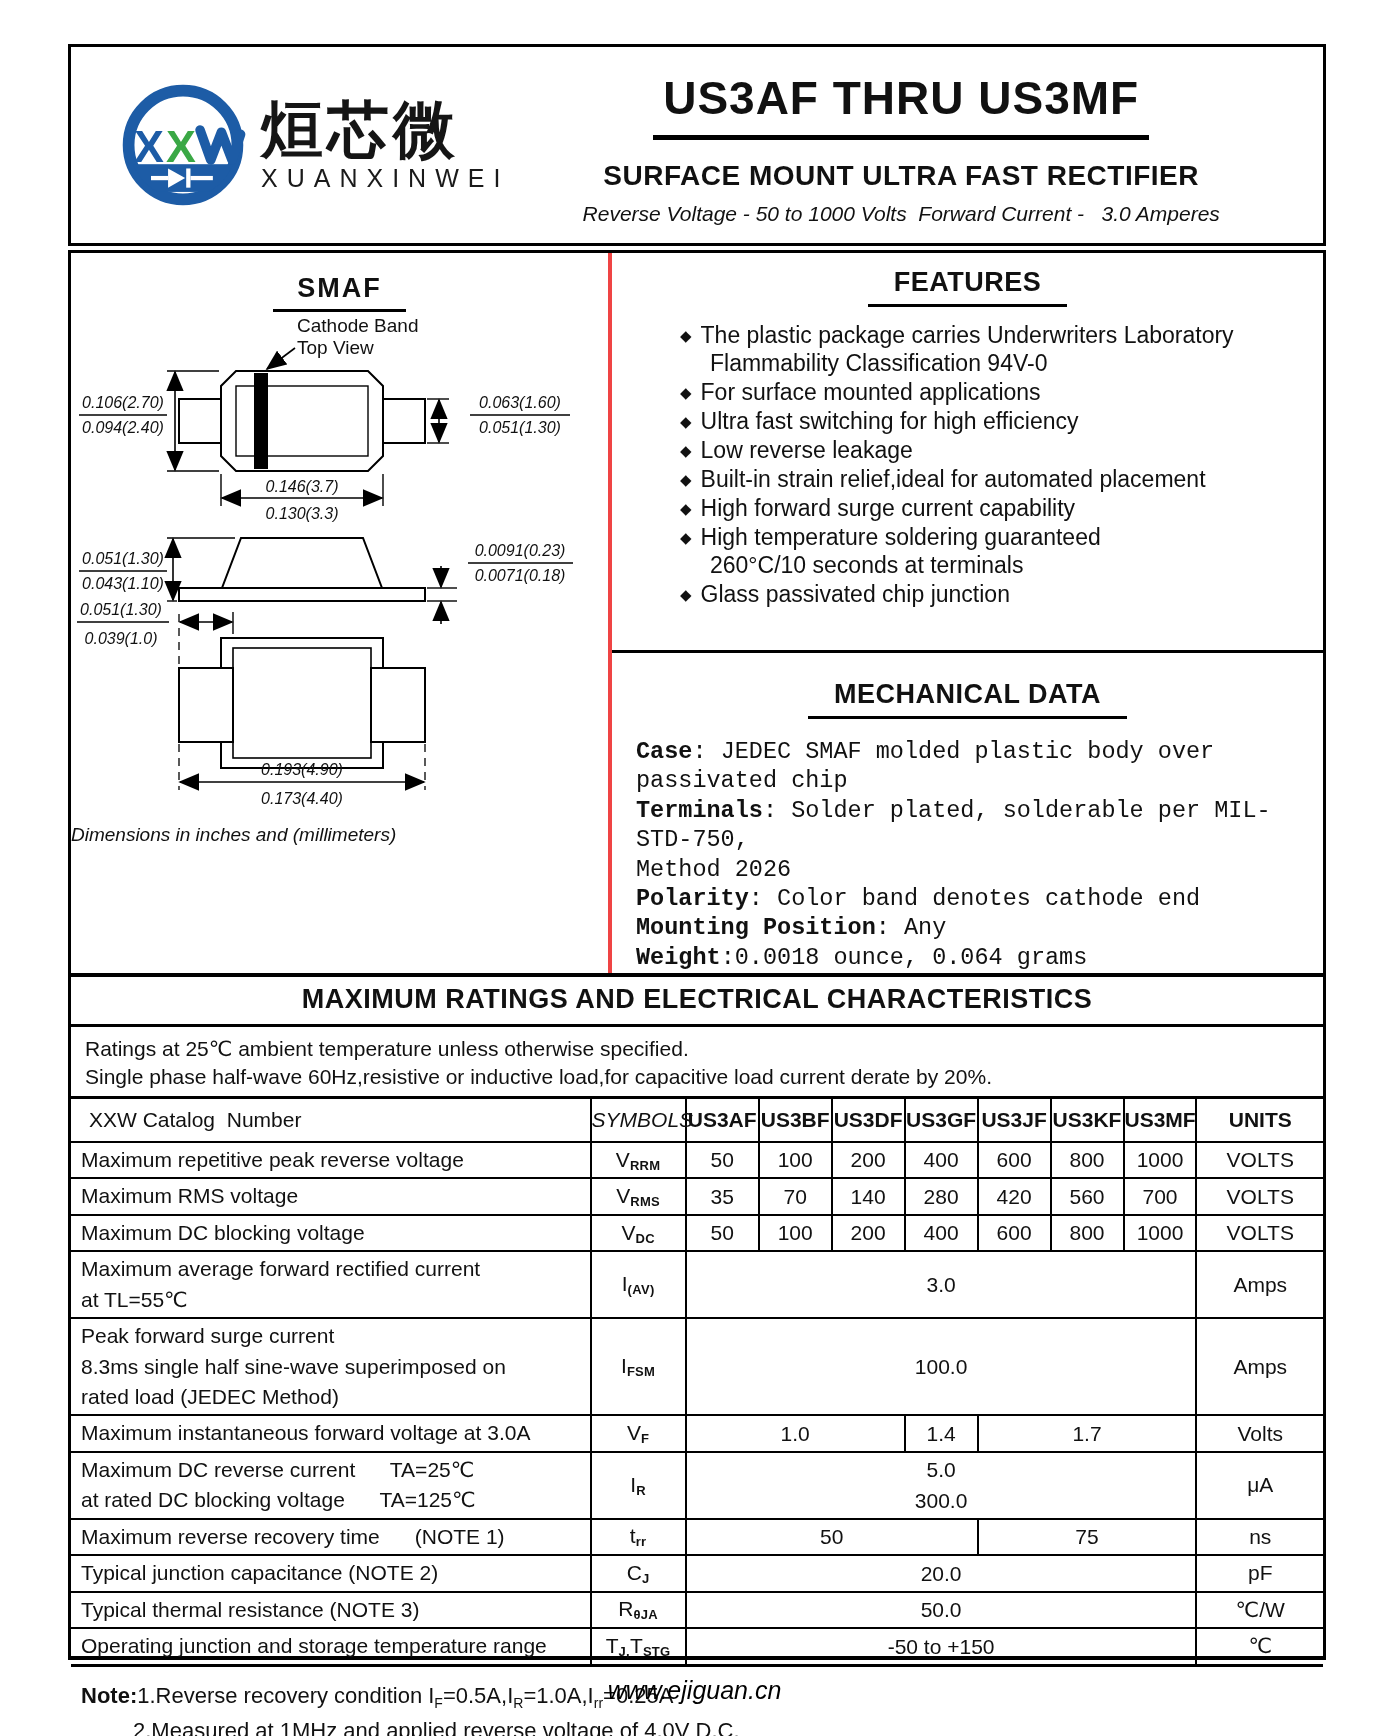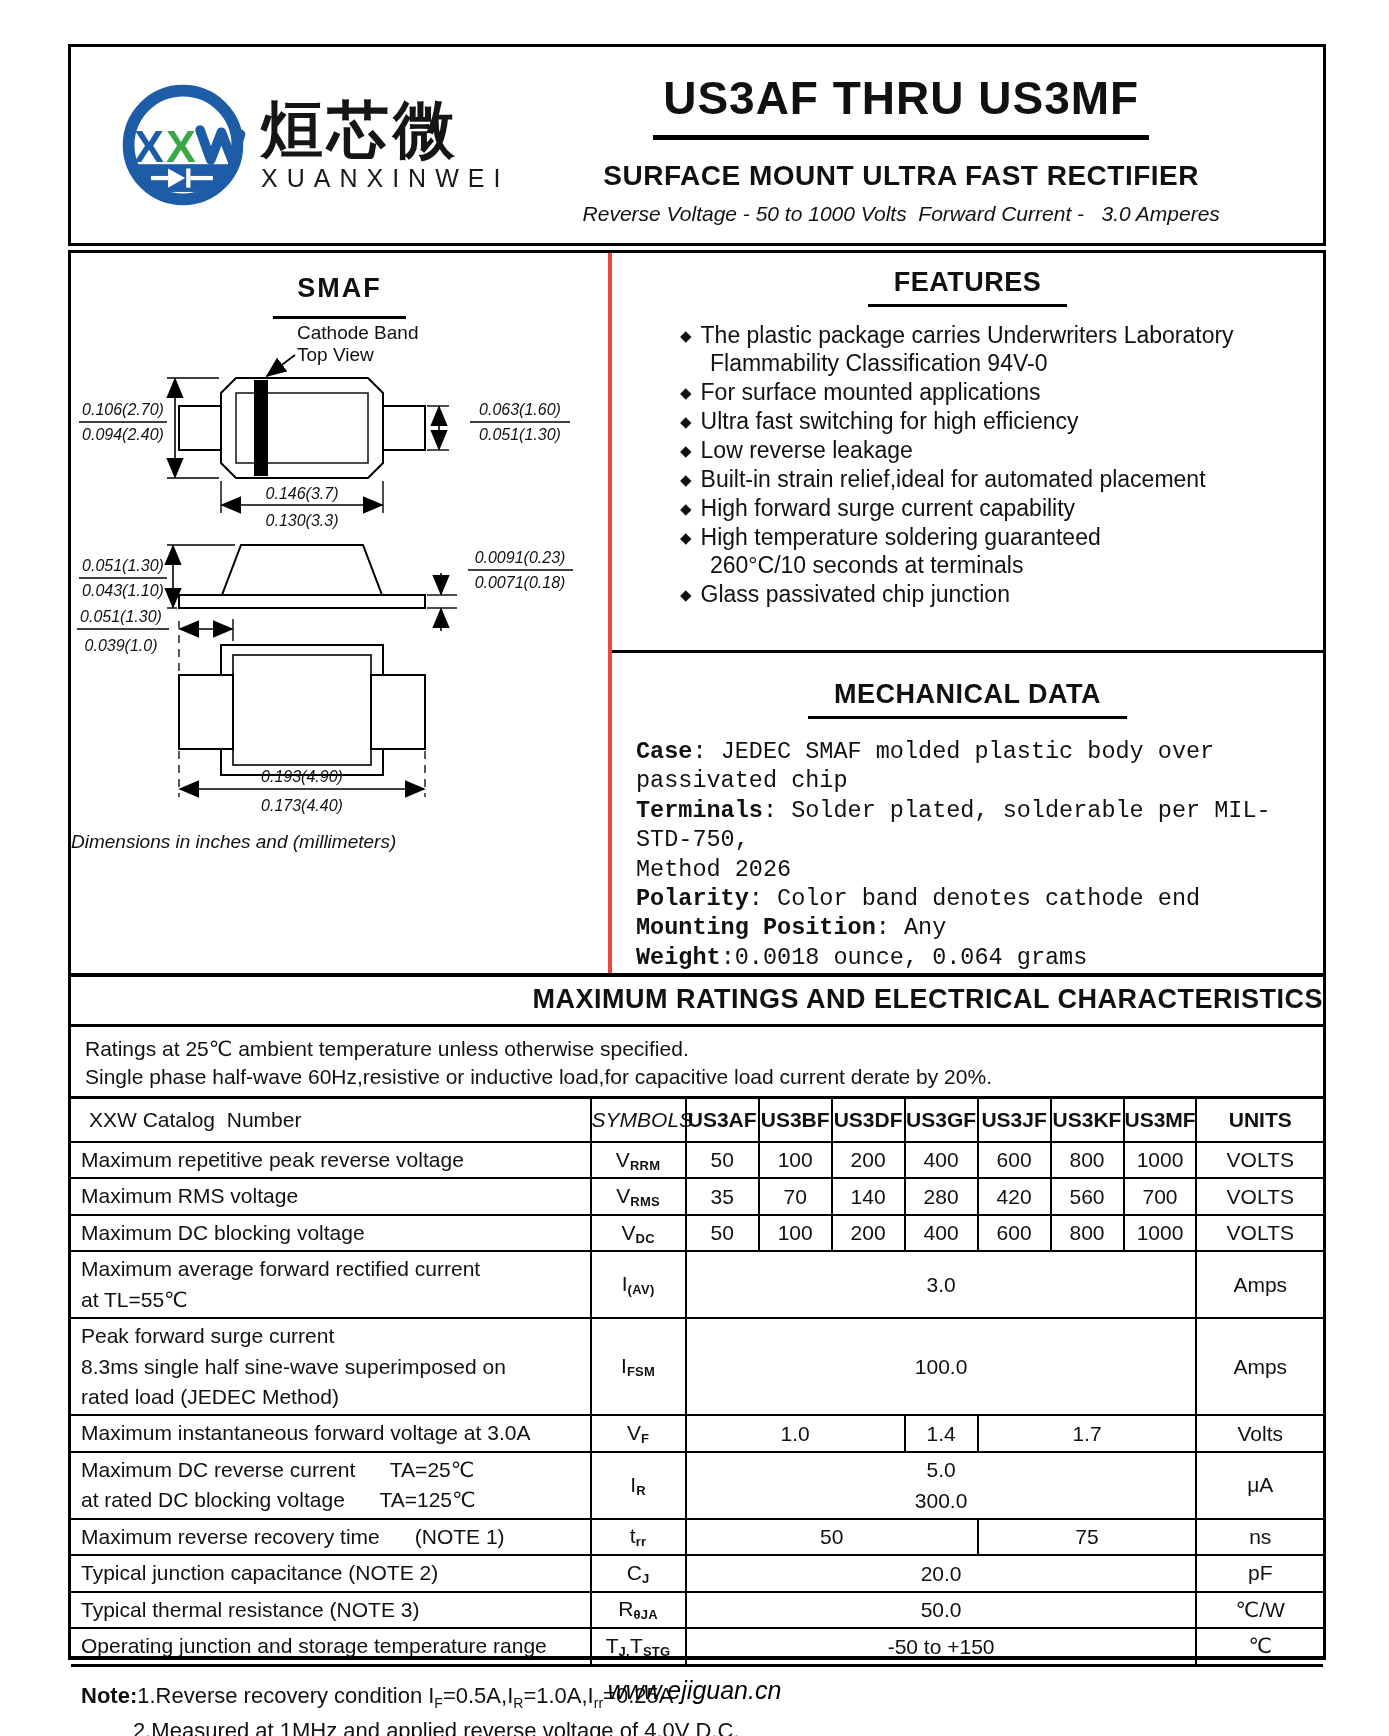--- a/index.html
+++ b/index.html
@@ -56,31 +56,31 @@
   }
   .bullet { font-size: 15px; vertical-align: 2px; padding-right: 9px; }
   .mech-lines { margin: 18px 0 0 24px; width: 670px; }
   .mech-lines div { font-size: 23.5px; line-height: 1.25; font-family: Liberation Mono, monospace; }
   .mech-lines b { font-weight: bold; }
 
   
   .smaf-title-wrap { text-align: center; margin-bottom: 4px; }
   .smaf-title {
     display:inline-block; font-size: 27px; font-weight: bold;
-    border-bottom: 3px solid #000; padding: 0 24px 12px 24px; letter-spacing: 2px;
+    border-bottom: 3px solid #000; padding: 0 24px 5px 24px; letter-spacing: 2px;
   }
   .smaf-svg { display: block; margin: 2px auto 0 auto; }
   .smaf-svg text { font-size: 16px; font-style: italic; fill: #111; font-family: "Liberation Sans", sans-serif; }
   .smaf-svg text.leader { font-style: normal; font-size: 19px; }
   .dim-caption { text-align: left; font-style: italic; font-size: 19px; margin-top: 8px; }
 
   
   .ratings-bar {
     border-top: 4px solid #000; border-bottom: 3px solid #000;
-    text-align: right; padding: 7px 0 9px 0;
+    text-align: center; padding: 7px 0 9px 0;
   }
   .ratings-title { font-size: 27px; font-weight: bold; letter-spacing: 0.5px; }
   .conditions { padding: 8px 0 6px 14px; }
   .conditions div { font-size: 21px; line-height: 1.32; }
 
   
   table.ratings { width: 100%; border-collapse: collapse; table-layout: fixed; }
   table.ratings td, table.ratings th {
     border: 2px solid #000; font-size: 21px; vertical-align: middle;
   }

